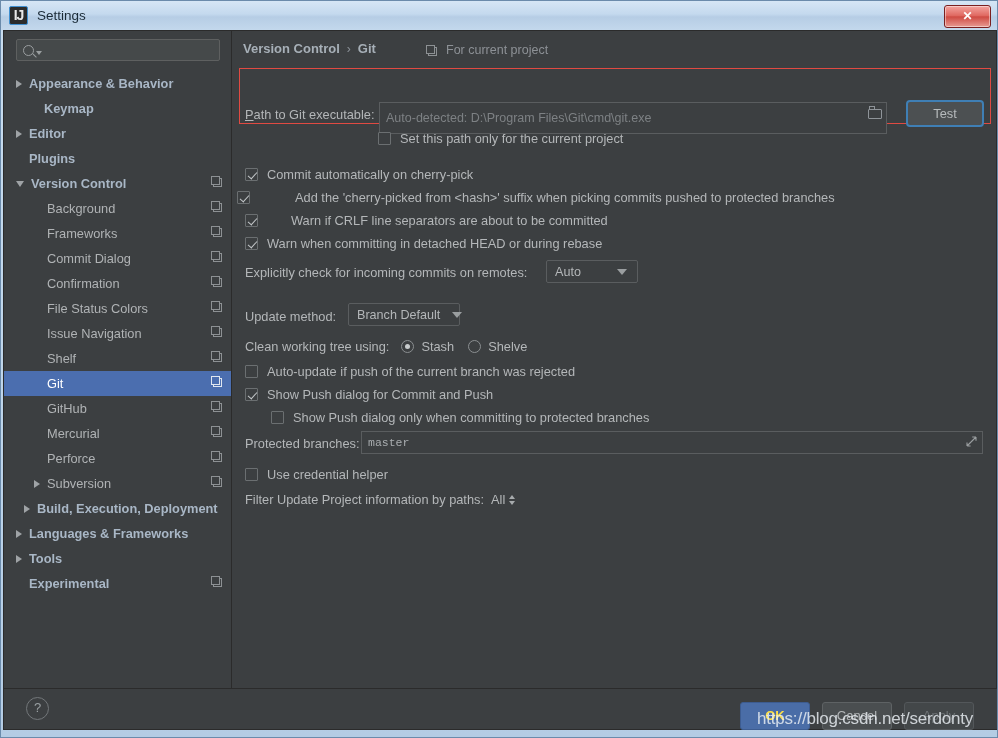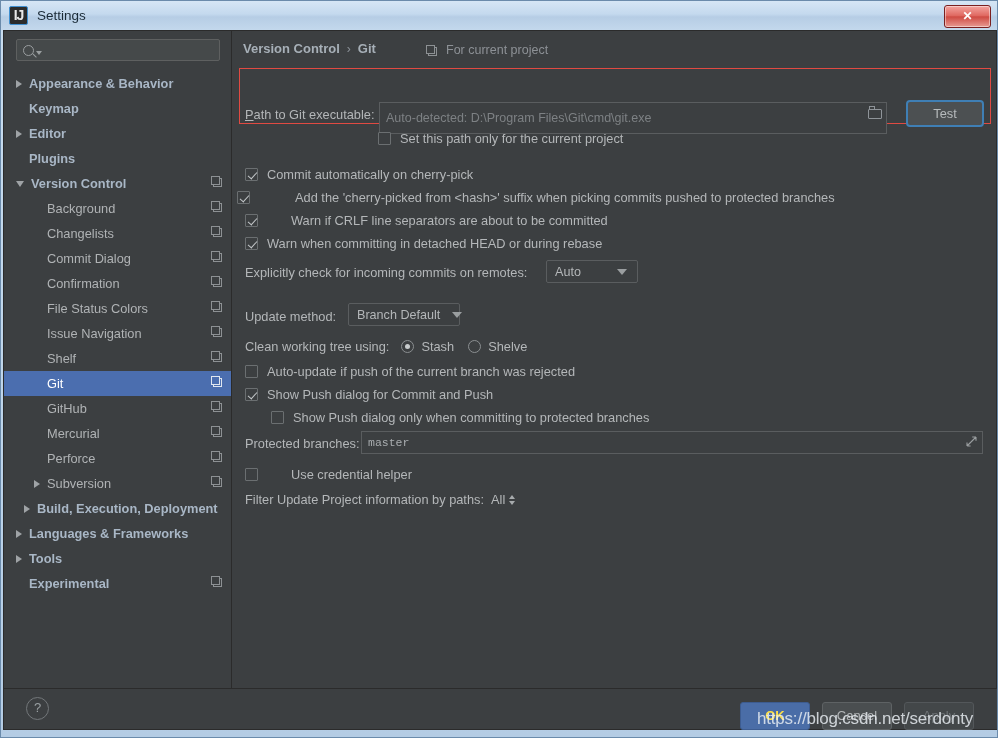--- a/index.html
+++ b/index.html
@@ -381,21 +381,21 @@
       <div id="search-box">
         <span class="mag"></span>
         <span class="mag-caret"></span>
         <input id="search-input" type="text" placeholder="" style="">
       </div>
       <div id="tree">
           <div class="tree-row top" style="padding-left: 12px;">
             <span class="arrow "></span>
             <span class="tlabel">Appearance &amp; Behavior</span>
           </div>
-          <div class="tree-row top" style="padding-left: 12px;">
+          <div class="tree-row top" style="padding-left: 12px; margin-left: 15px;">
             <span class="arrow none"></span>
             <span class="tlabel">Keymap</span>
           </div>
           <div class="tree-row top" style="padding-left: 12px;">
             <span class="arrow "></span>
             <span class="tlabel">Editor</span>
           </div>
           <div class="tree-row top" style="padding-left: 12px;">
             <span class="arrow none"></span>
             <span class="tlabel">Plugins</span>
@@ -405,21 +405,21 @@
             <span class="tlabel">Version Control</span>
             <span class="copy-ico"></span>
           </div>
           <div class="tree-row child" style="padding-left: 30px;">
             <span class="arrow none"></span>
             <span class="tlabel">Background</span>
             <span class="copy-ico"></span>
           </div>
           <div class="tree-row child" style="padding-left: 30px;">
             <span class="arrow none"></span>
-            <span class="tlabel">Changelists</span>
+            <span class="tlabel">Frameworks</span>
             <span class="copy-ico"></span>
           </div>
           <div class="tree-row child" style="padding-left: 30px;">
             <span class="arrow none"></span>
             <span class="tlabel">Commit Dialog</span>
             <span class="copy-ico"></span>
           </div>
           <div class="tree-row child" style="padding-left: 30px;">
             <span class="arrow none"></span>
             <span class="tlabel">Confirmation</span>
@@ -581,21 +581,21 @@
       <div id="protected-field">
         <span>master</span>
         <span id="protected-expand">
           <svg width="11" height="11" viewBox="0 0 11 11" aria-hidden="true">
             <path d="M10 1 L5 6 M10 1 L6.2 1 M10 1 L10 4.8" stroke="#9a9ea0" stroke-width="1.1" fill="none"></path>
             <path d="M1 10 L5 6 M1 10 L4.6 10 M1 10 L1 6.4" stroke="#9a9ea0" stroke-width="1.1" fill="none"></path>
           </svg>
         </span>
       </div>
 
-      <div class="row cb-row" style="left:12px; top:436px;gap:24px;">
+      <div class="row cb-row" style="left:12px; top:436px;">
         <span class="cb"></span>
         <span class="cbl">Use credential helper</span>
       </div>
 
       <div class="row" style="left:12px; top:461px;align-items:center;">
         <span>Filter Update Project information by paths:</span>
         <span class="spinner">
           <span class="sv">All</span>
           <span class="sarrows">
               <i class="up"></i>

